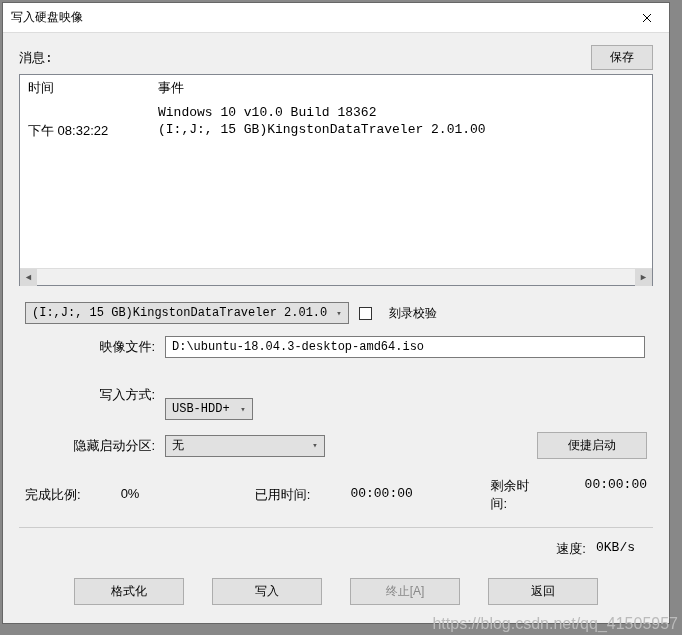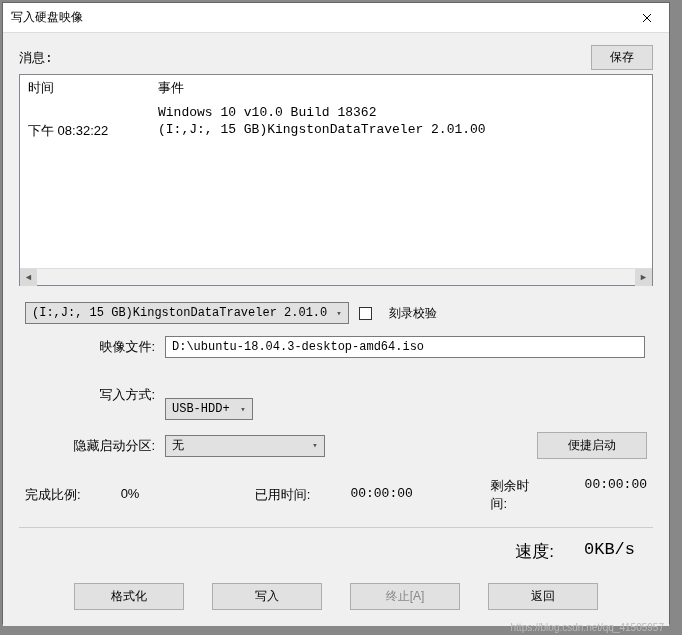--- a/index.html
+++ b/index.html
@@ -165,36 +165,36 @@
       font-size: 13px;
     }
     .status-item {
       display: flex;
       gap: 40px;
     }
     .divider { border-top: 1px solid #ccc; margin: 14px 0 8px 0; }
     .speed-row {
       display: flex;
       justify-content: flex-end;
-      gap: 30px;
+      gap: 10px;
       padding: 4px 18px 0 0;
-      font-size: 17px;
+      font-size: 13px;
     }
     .button-row {
       display: flex;
       gap: 28px;
       justify-content: center;
       padding: 20px 0 6px 0;
     }
     .watermark {
       position: absolute;
-      right: 18px;
+      right: 4px;
       bottom: 2px;
       color: #bbb;
-      font-size: 10px;
+      font-size: 16px;
       font-family: Arial, sans-serif;
     }
     .mono { font-family: "Courier New", monospace; }
   </style>
 </head>
 <body>
 
 <div class="window">
   <div class="titlebar">
     <span class="titlebar-text">写入硬盘映像</span>

